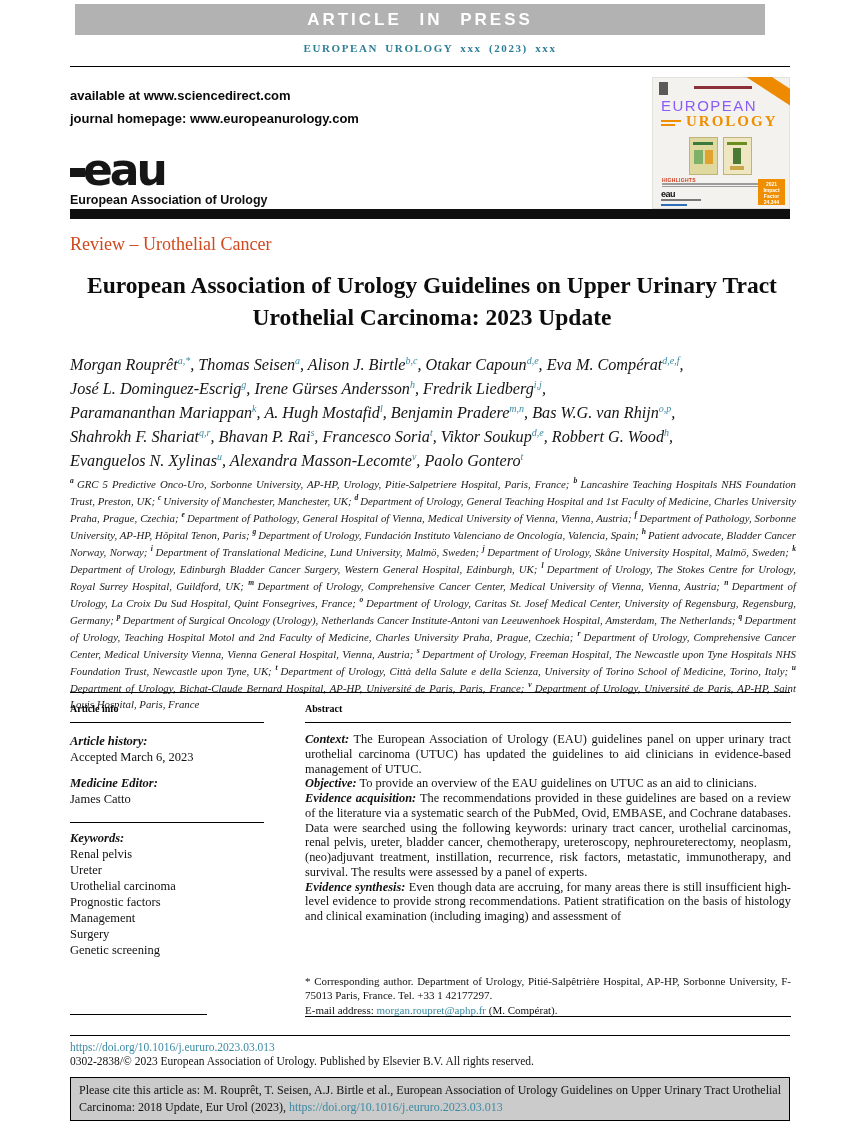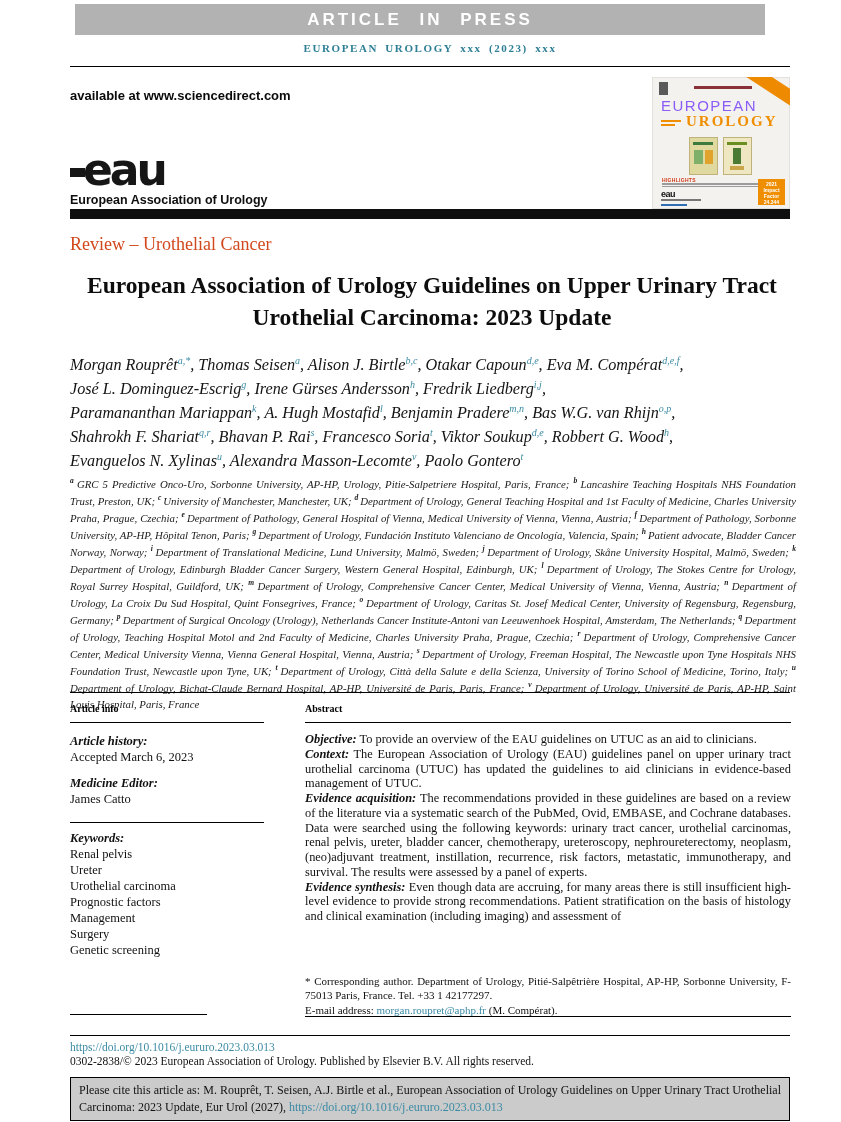--- a/index.html
+++ b/index.html
@@ -101,20 +101,21 @@
 <body>
 
 <div class="page">
 
   <div class="press-banner">ARTICLE IN PRESS</div>
   <div class="journal-line">EUROPEAN UROLOGY xxx (2023) xxx</div>
   <div class="rule top-rule"></div>
 
   <div class="avail">
     <div>available at www.sciencedirect.com</div>
+    <div>journal homepage: www.europeanurology.com</div>
   </div>
 
   <div class="cover">
     <div class="cv-elsevier"></div>
     <div class="cv-topline"></div>
     <div class="cv-ribbon"></div>
     <div class="cv-european">EUROPEAN</div>
     <div class="cv-urology">UROLOGY</div>
     <div class="cv-tagbar" style="top:43px;width:20px;"></div>
     <div class="cv-tagbar" style="top:47px;width:14px;"></div>
@@ -180,32 +181,32 @@
         <div class="kw-line">Surgery</div>
         <div class="kw-line">Genetic screening</div>
       </div>
   </div>
   <div class="info-bottom-rule"></div>
 
   <div class="abs-col">
     <div class="col-head">Abstract</div>
     <div class="head-rule"></div>
     <div class="abs-body" id="abstract-body">
+        <p><span class="abs-label">Context:</span> The European Association of Urology (EAU) guidelines panel on upper urinary tract urothelial carcinoma (UTUC) has updated the guidelines to aid clinicians in evidence-based management of UTUC.</p>
         <p><span class="abs-label">Objective:</span> To provide an overview of the EAU guidelines on UTUC as an aid to clinicians.</p>
-        <p><span class="abs-label">Context:</span> The European Association of Urology (EAU) guidelines panel on upper urinary tract urothelial carcinoma (UTUC) has updated the guidelines to aid clinicians in evidence-based management of UTUC.</p>
         <p><span class="abs-label">Evidence acquisition:</span> The recommendations provided in these guidelines are based on a review of the literature via a systematic search of the PubMed, Ovid, EMBASE, and Cochrane databases. Data were searched using the following keywords: urinary tract cancer, urothelial carcinomas, renal pelvis, ureter, bladder cancer, chemotherapy, ureteroscopy, nephroureterectomy, neoplasm, (neo)adjuvant treatment, instillation, recurrence, risk factors, metastatic, immunotherapy, and survival. The results were assessed by a panel of experts.</p>
         <p><span class="abs-label">Evidence synthesis:</span> Even though data are accruing, for many areas there is still insufficient high-level evidence to provide strong recommendations. Patient stratification on the basis of histology and clinical examination (including imaging) and assessment of</p>
       </div>
   </div>
 
   <div class="footnote">
     <div>* Corresponding author. Department of Urology, Pitié-Salpêtrière Hospital, AP-HP, Sorbonne University, F-75013 Paris, France. Tel. +33 1 42177297.</div>
     <div><span>E-mail address: </span><a class="link" href="#">morgan.roupret@aphp.fr</a><span> (M. Compérat).</span></div>
   </div>
   <div class="rule footnote-rule"></div>
 
   <div class="rule bottom-rule"></div>
   <div class="doi-line"><a class="link" href="#">https://doi.org/10.1016/j.eururo.2023.03.013</a></div>
   <div class="issn-line">0302-2838/© 2023 European Association of Urology. Published by Elsevier B.V. All rights reserved.</div>
 
-  <div class="cite-box"><span>Please cite this article as: M. Rouprêt, T. Seisen, A.J. Birtle et al., European Association of Urology Guidelines on Upper Urinary Tract Urothelial Carcinoma: 2023 Update, Eur Urol (2027), </span><a class="link" href="#">https://doi.org/10.1016/j.eururo.2023.03.013</a></div>
+  <div class="cite-box"><span>Please cite this article as: M. Rouprêt, T. Seisen, A.J. Birtle et al., European Association of Urology Guidelines on Upper Urinary Tract Urothelial Carcinoma: 2018 Update, Eur Urol (2023), </span><a class="link" href="#">https://doi.org/10.1016/j.eururo.2023.03.013</a></div>
 
 </div>
 
 </body></html>

